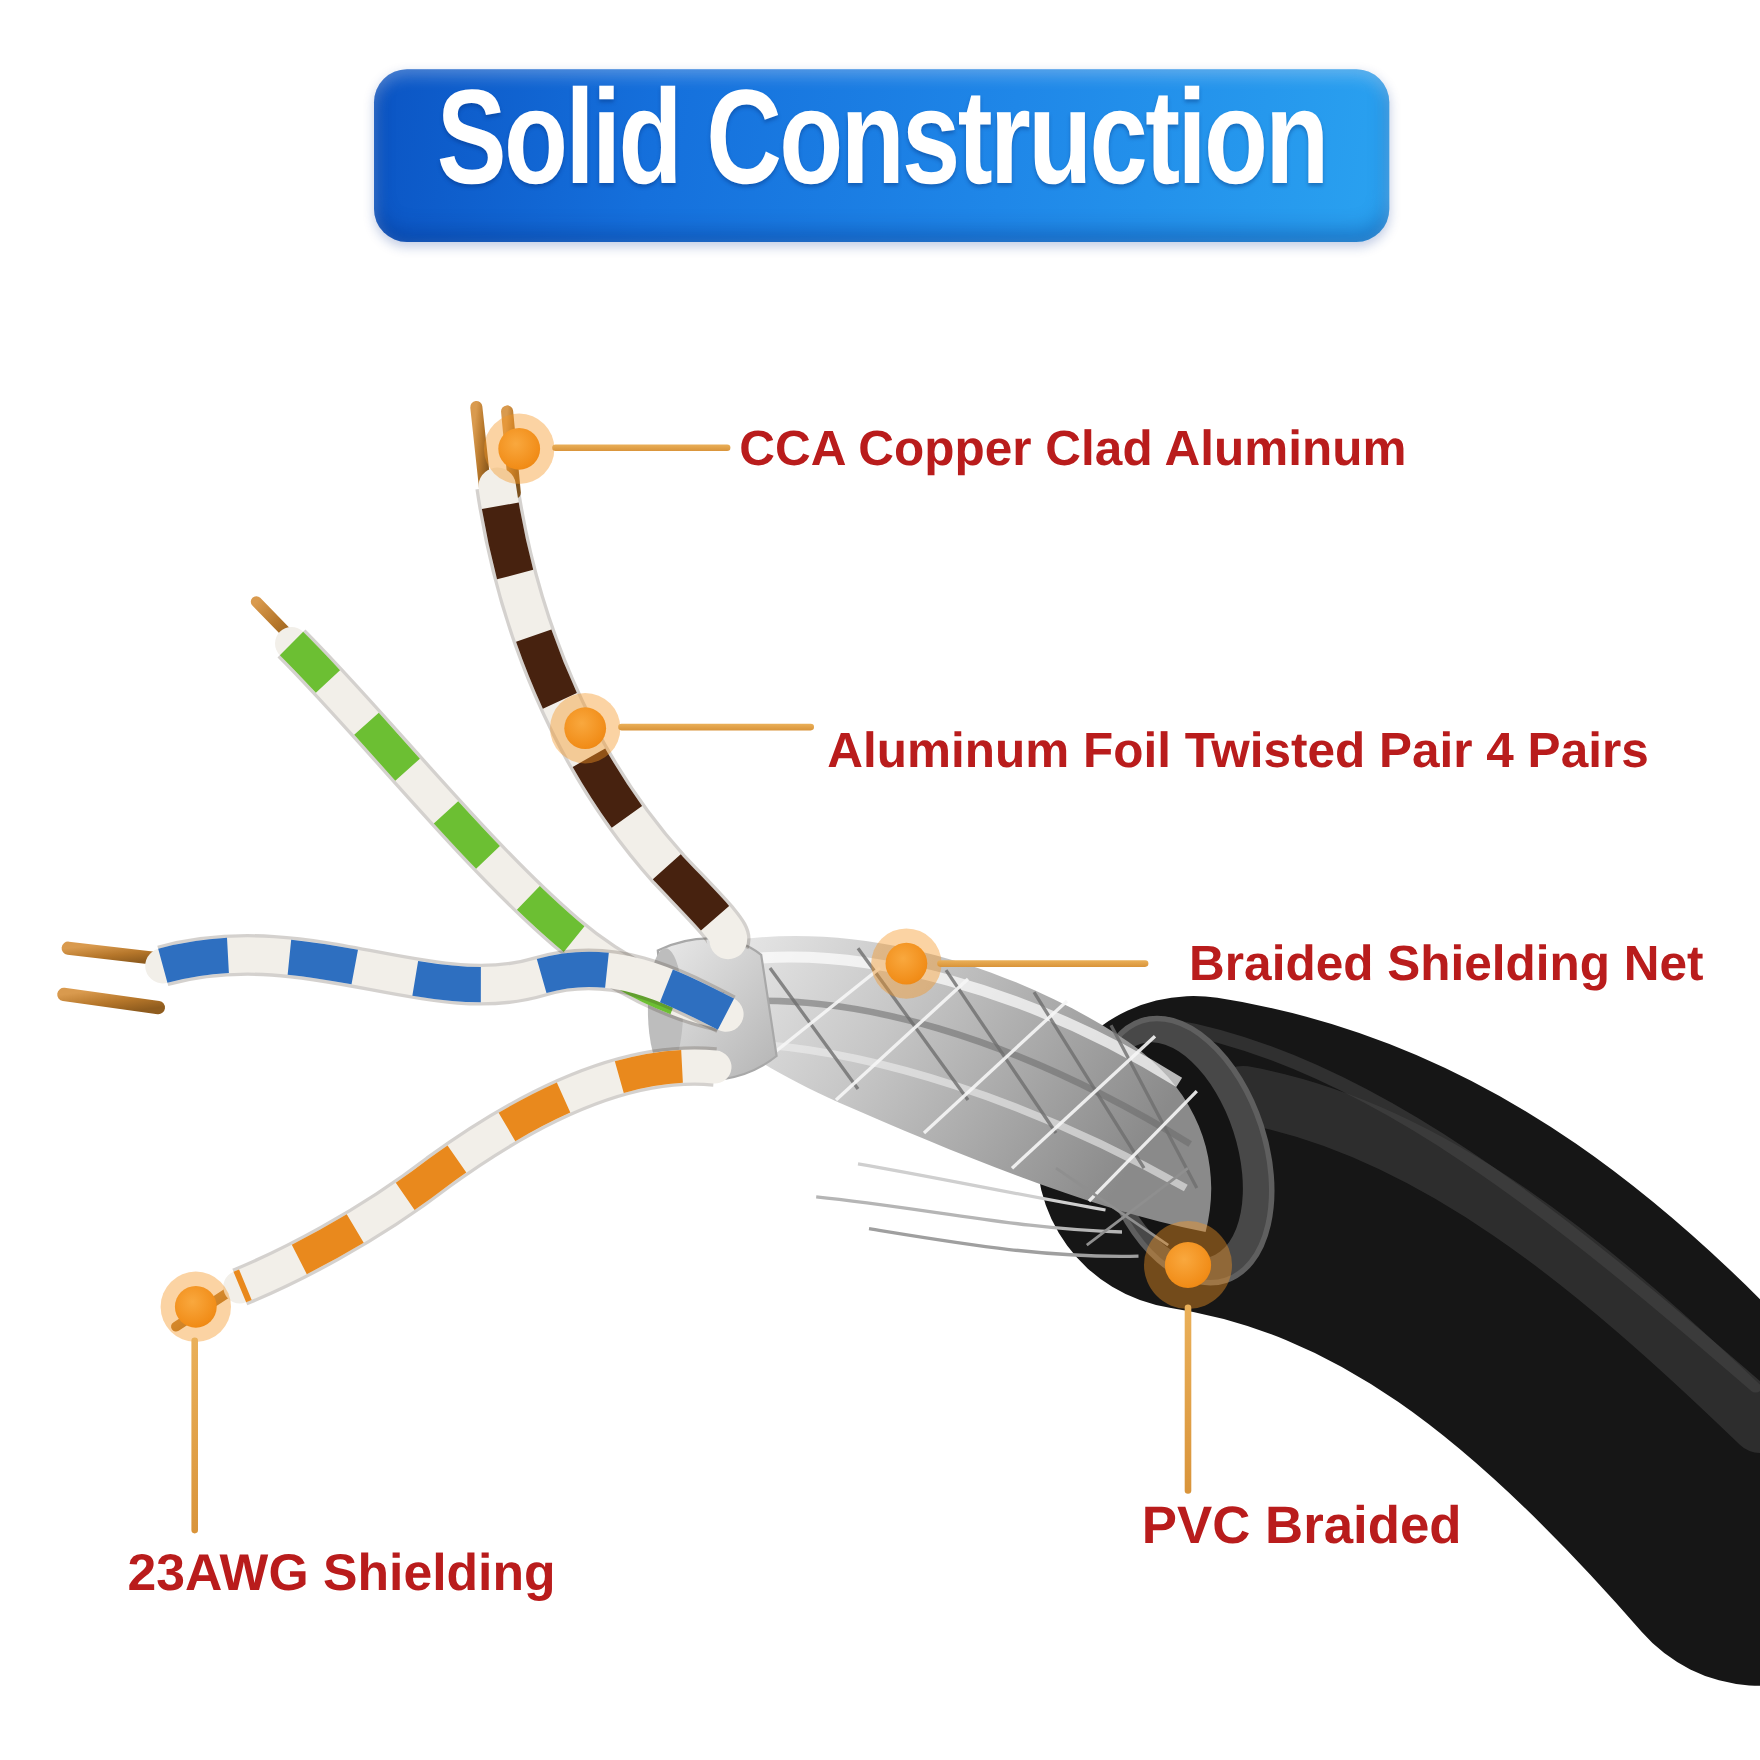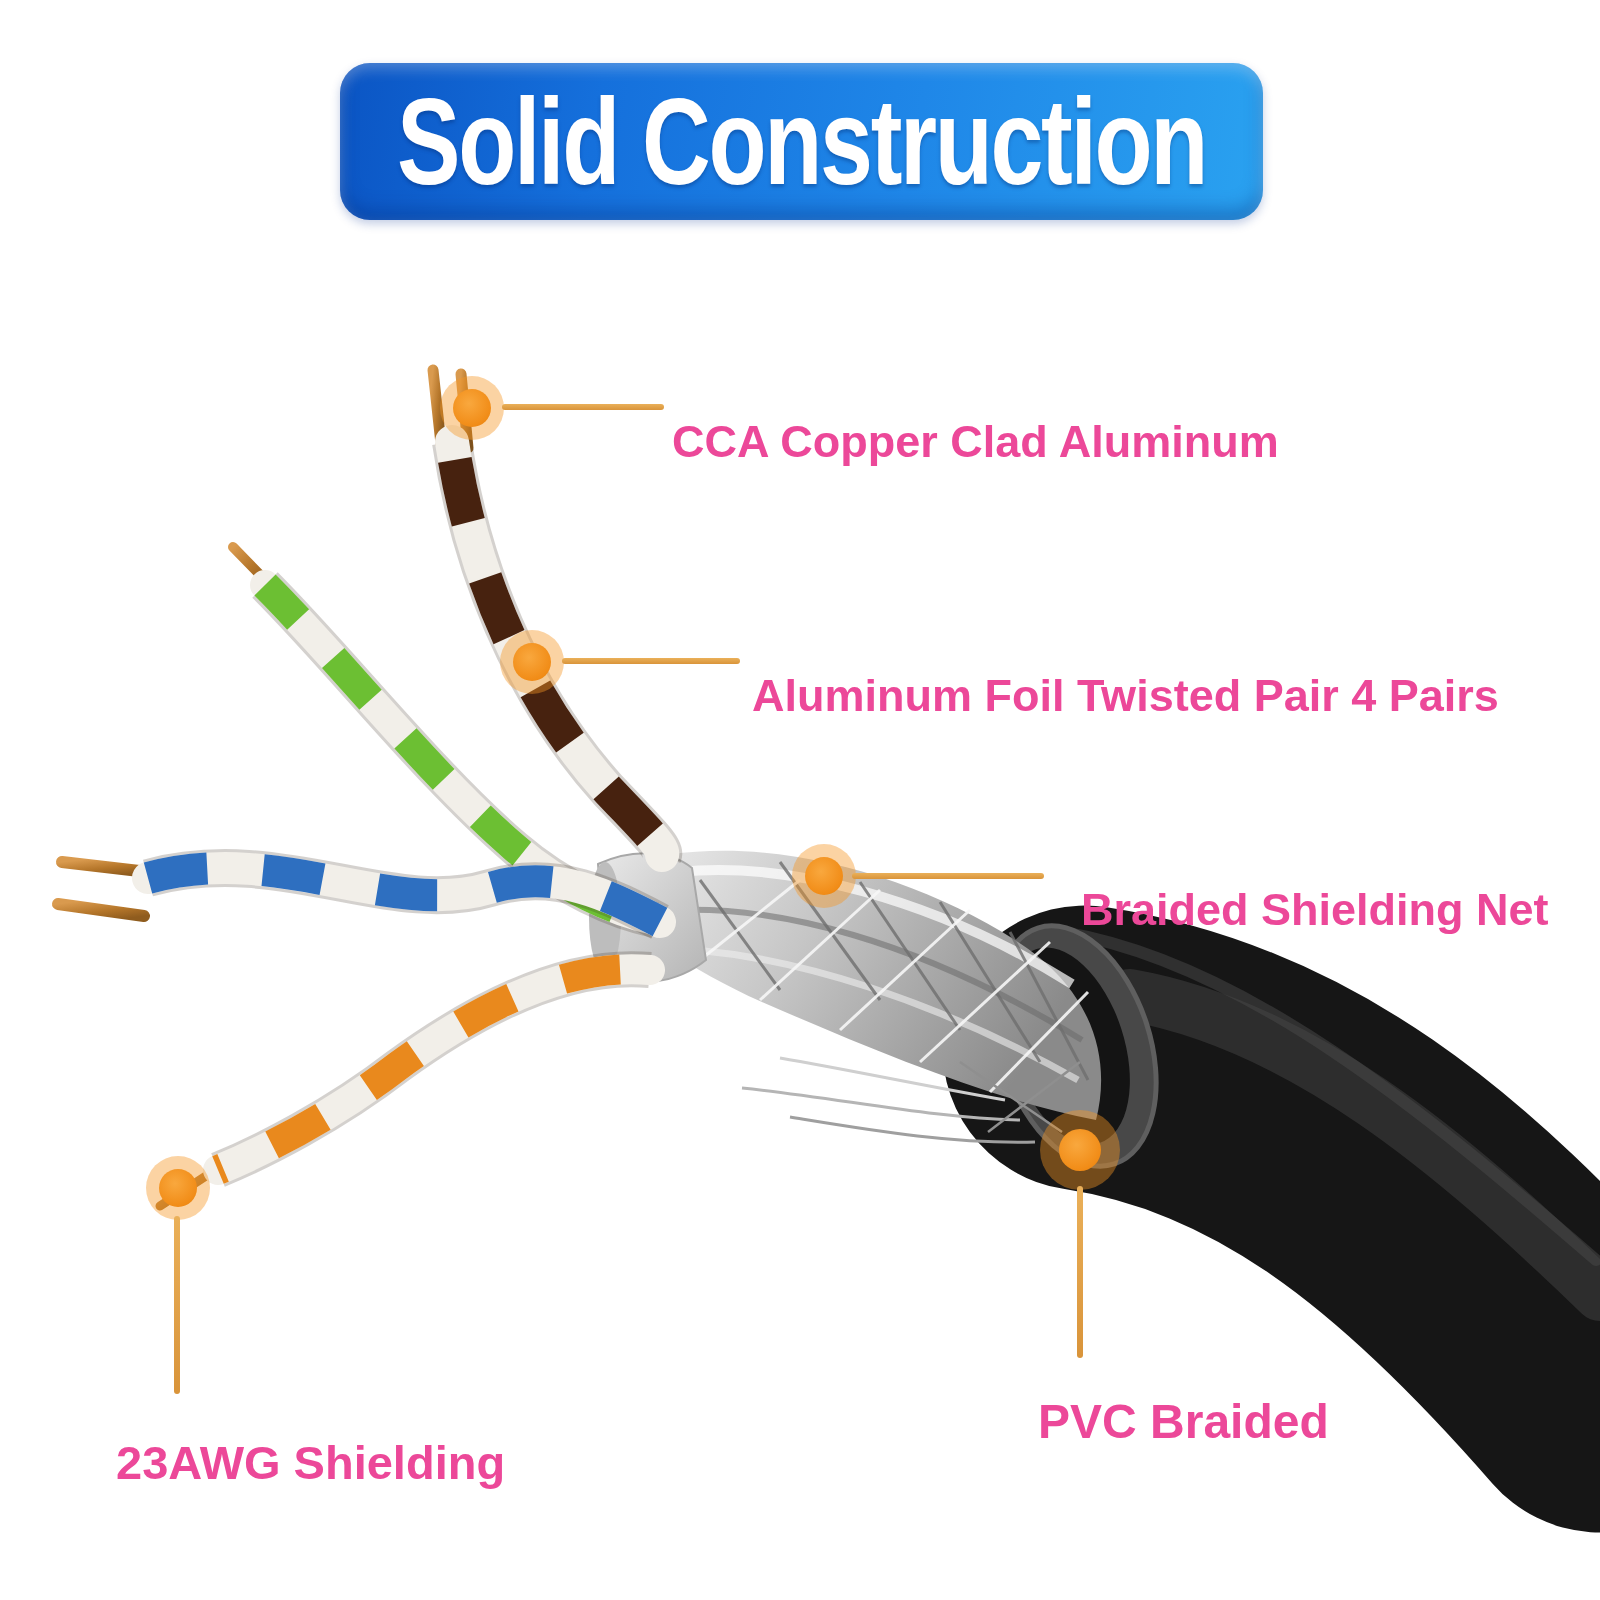--- a/index.html
+++ b/index.html
@@ -8,41 +8,41 @@
     background:#ffffff;font-family:"Liberation Sans",sans-serif;
   }
   
   .banner{
     position:absolute;left:340px;top:63px;width:923px;height:157px;
     border-radius:30px;
     background:linear-gradient(100deg,#0b55c4 0%,#1570dc 28%,#1f87e8 62%,#2aa2f0 100%);
     box-shadow:inset 0 6px 14px rgba(255,255,255,0.28),
                inset 0 -10px 18px rgba(0,40,120,0.35),
                0 4px 10px rgba(20,60,150,0.25);
-    display:flex;align-items:center;justify-content:center;
+    display:flex;align-items:flex-start;justify-content:center;
   }
   .banner-title{
     color:#ffffff;font-weight:bold;font-size:122px;line-height:1;
     letter-spacing:-3px;white-space:nowrap;
     transform:scaleX(0.78);transform-origin:center;
     text-shadow:0 3px 4px rgba(0,40,110,0.35);
   }
   
   .dot{
     position:absolute;border-radius:50%;
     background:rgba(246,151,35,0.42);
     display:flex;align-items:center;justify-content:center;
   }
   .dot .core{
     border-radius:50%;
     background:radial-gradient(circle at 42% 38%,#f9a83e 0%,#f18c17 70%,#e07c0d 100%);
   }
   .cline{position:absolute;background:linear-gradient(180deg,#eab059,#d9943a);border-radius:3px;}
   .clabel{
-    position:absolute;color:#ec4899;font-weight:bold;line-height:1.15;white-space:nowrap;margin-top:34px;
+    position:absolute;color:#b91c1c;font-weight:bold;line-height:1.15;white-space:nowrap;
   }
   svg{position:absolute;left:0;top:0;}
 </style>
 </head>
 <body>
 
 <div class="stage">
 
   <svg width="1600" height="1600" viewBox="0 0 1600 1600">
     <defs>
@@ -155,21 +155,21 @@
     </div>
     <div class="cline" style="left:502px;top:404px;width:162px;height:6px;"></div>
     <div class="clabel" style="left:672px;top:382px;font-size:45px;">CCA Copper Clad Aluminum</div>
   </div>
 
   <div>
     <div class="dot" style="left:500px;top:630px;width:64px;height:64px;">
       <div class="core" style="width:38px;height:38px;"></div>
     </div>
     <div class="cline" style="left:562px;top:658px;width:178px;height:6px;"></div>
-    <div class="clabel" style="left:752px;top:636px;font-size:45px;">Aluminum Foil Twisted Pair 4 Pairs</div>
+    <div class="clabel" style="left:752px;top:656px;font-size:45px;">Aluminum Foil Twisted Pair 4 Pairs</div>
   </div>
 
   <div>
     <div class="dot" style="left:792px;top:844px;width:64px;height:64px;">
       <div class="core" style="width:38px;height:38px;"></div>
     </div>
     <div class="cline" style="left:852px;top:873px;width:192px;height:6px;"></div>
     <div class="clabel" style="left:1081px;top:850px;font-size:45px;">Braided Shielding Net</div>
   </div>
 

